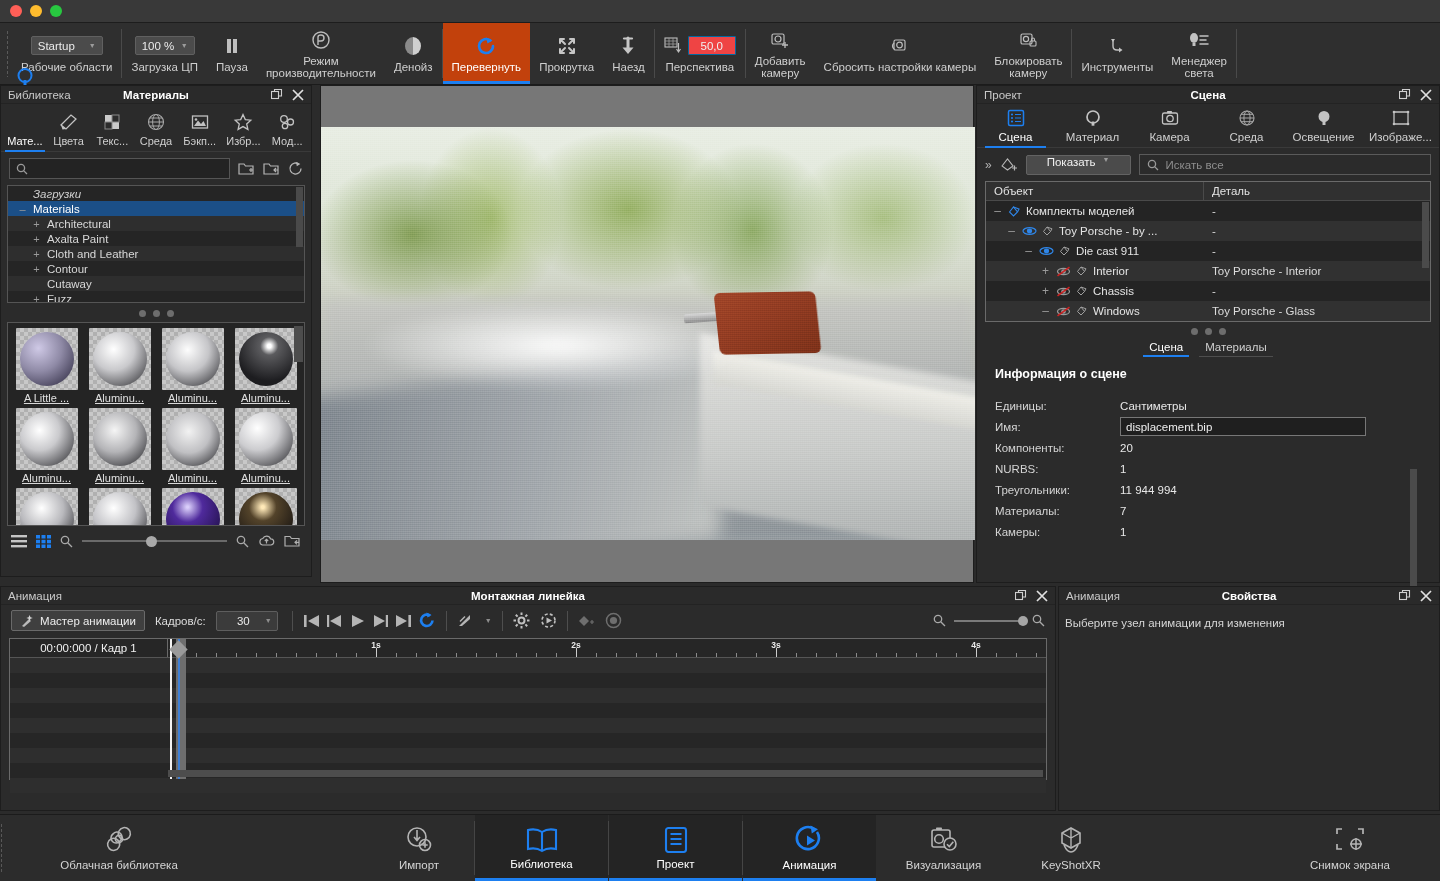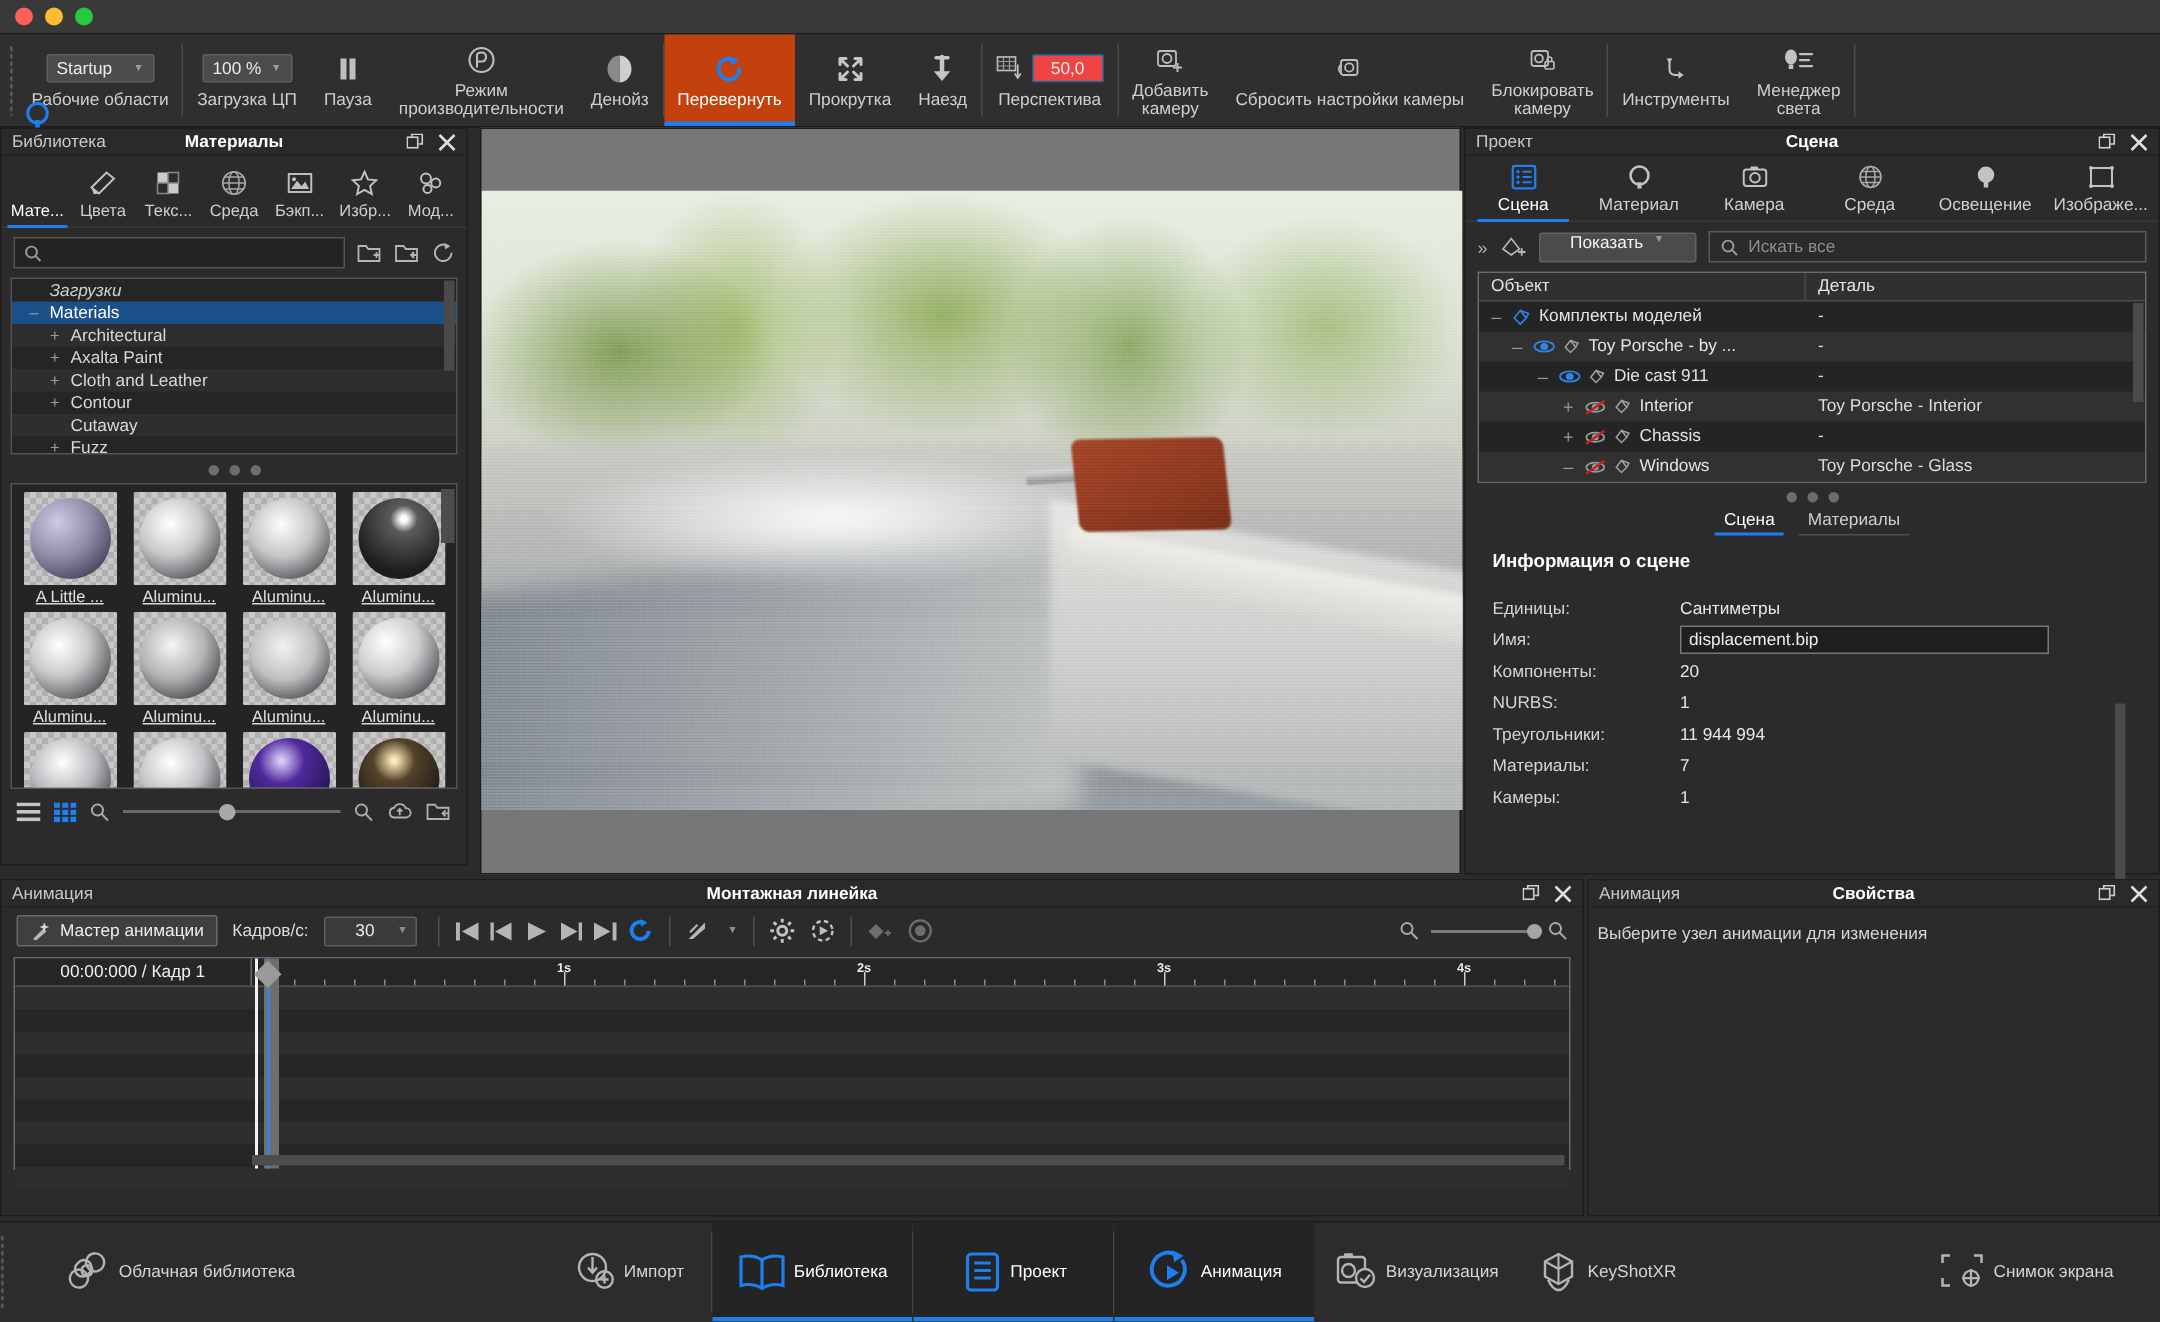--- a/index.html
+++ b/index.html
@@ -256,21 +256,21 @@
   .ph-diamond { position:absolute; width:13px; height:13px; background:#9a9a9a; transform: rotate(45deg); }
   .tl-hscroll { position:absolute; left: 158px; right: 3px; bottom: 2px; height: 7px; background:#4d4d4d; }
 
   
   #props { left: 1058px; top: 586px; width: 382px; height: 225px; }
   .props-msg { font-size: 11.5px; color: #d6d6d6; padding: 12px 6px 0 6px; }
 
   
   .dock { position:absolute; left:0; top: 814px; width: 1440px; height: 67px; background:#2c2c2c; border-top:1px solid #1b1b1b; display:flex; }
   .dock-item {
-    display:flex; flex-direction:row; align-items:center; justify-content:center; gap: 4px;
+    display:flex; flex-direction:column; align-items:center; justify-content:center; gap: 4px;
     position: relative; flex: none; padding: 0 8px;
   }
   .dock-item .dl { font-size: 11.5px; color: #d4d4d4; }
   .dock-item.sel { background: #242424; }
   .dock-item.sel .dl { color: #fff; }
   .dock-item.sel::after { content:""; position:absolute; left:0; right:0; bottom:0; height:3px; background:#1d7ff0; }
   .dock-sep { width:1px; background:#454545; margin: 6px 0; }
   .dock-dotsep { width:3px; margin: 8px 0; background-image: radial-gradient(#585858 1px, transparent 1px); background-size:3px 5px;}
   .spacer { flex: 1; }
   svg { display:block; }

